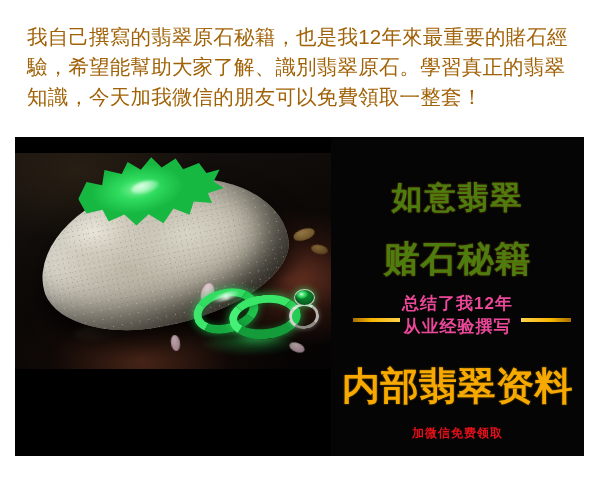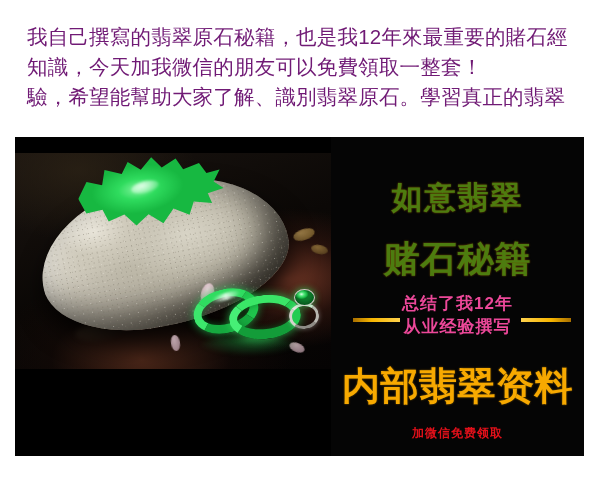--- a/index.html
+++ b/index.html
@@ -18,21 +18,21 @@
     height: 480px;
     background: #ffffff;
   }
 
   
   .intro {
     position: absolute;
     left: 27px;
     top: 22px;
     width: 556px;
-    color: #701a75;
+    color: #a16207;
     font-size: 20.5px;
     line-height: 30px;
     letter-spacing: 0.2px;
     font-weight: 400;
     white-space: nowrap;
   }
   .intro-line { display: block; height: 30px; }
 
   
   .banner {
@@ -276,22 +276,22 @@
     white-space: nowrap;
   }
 </style>
 </head>
 <body>
 
 <div id="page">
 
   <div class="intro">
     <span class="intro-line">我自己撰寫的翡翠原石秘籍，也是我12年來最重要的賭石經</span>
+    <span class="intro-line">驗，希望能幫助大家了解、識別翡翠原石。學習真正的翡翠</span>
     <span class="intro-line">知識，今天加我微信的朋友可以免費領取一整套！</span>
-    <span class="intro-line">驗，希望能幫助大家了解、識別翡翠原石。學習真正的翡翠</span>
   </div>
 
   <div class="banner">
 
     <div class="photo">
       <div class="photo-bg"></div>
 
       <div class="pebble pb1"></div>
       <div class="pebble pb2"></div>
       <div class="pebble pb6"></div>

